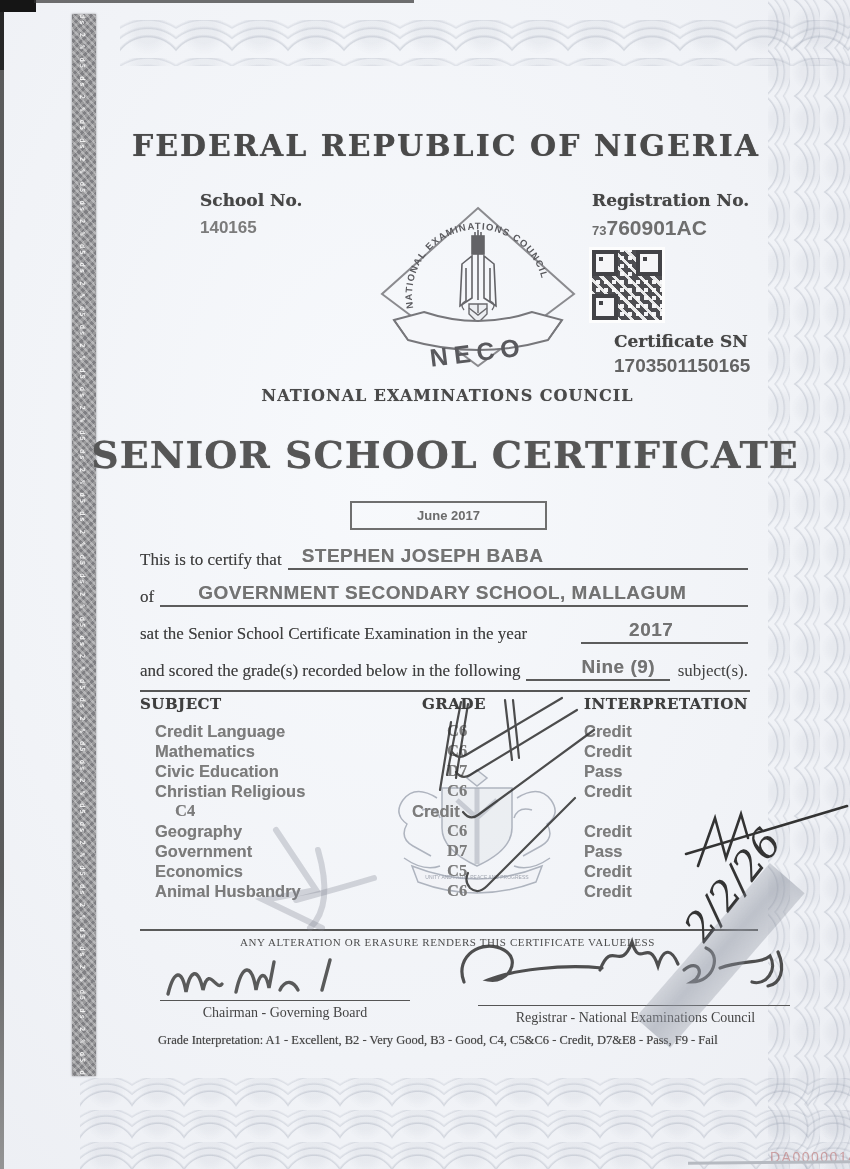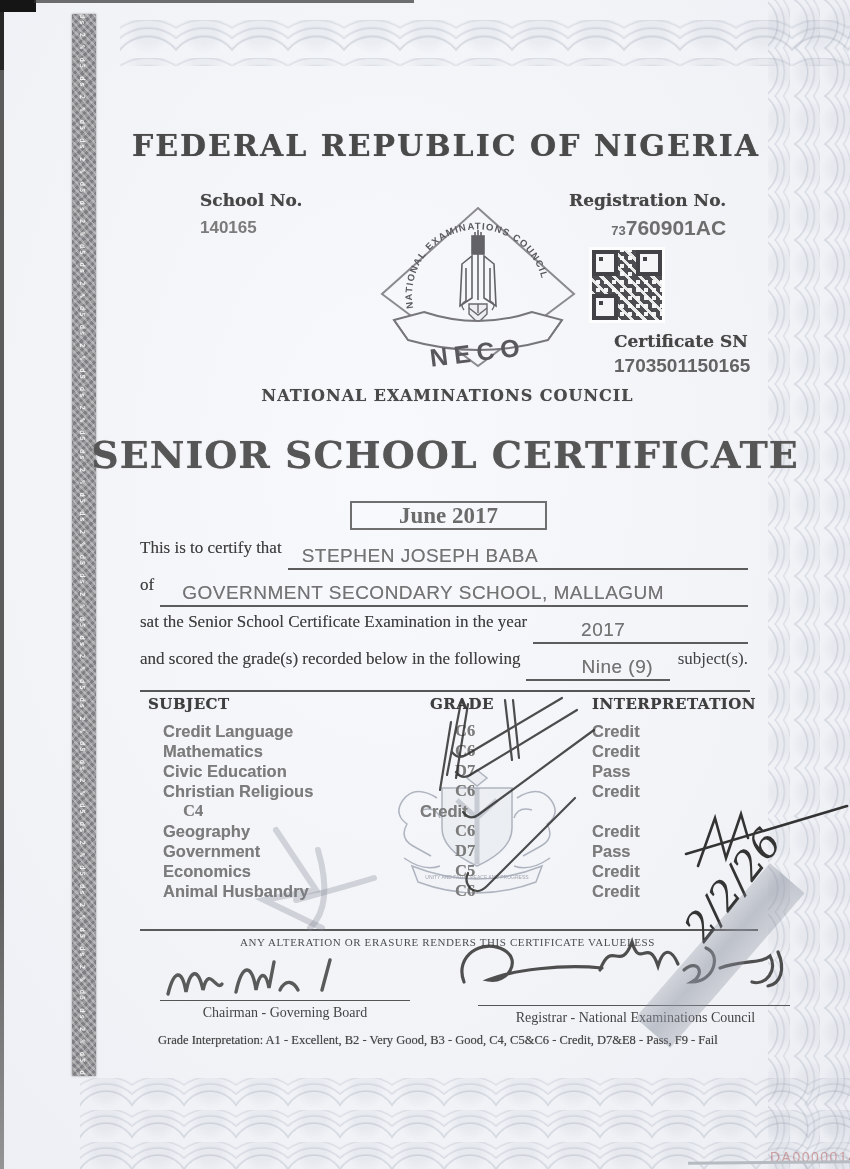--- a/index.html
+++ b/index.html
@@ -43,53 +43,53 @@
   }
   
   .print{color:#4a4a4a;text-shadow:0 0 .7px rgba(90,90,90,.7);}
   .slab{font-family:"DejaVu Serif", serif;font-weight:bold;}
   
   .country-title{position:absolute;left:95px;top:128px;width:702px;text-align:center;
     font-size:30px;letter-spacing:2px;z-index:3;}
   .id-label{font-size:17px;font-weight:bold;font-family:"DejaVu Serif",serif;color:#464646;}
   .id-value{font-family:"Liberation Sans",sans-serif;font-weight:bold;color:#7b7b7b;font-size:17px;margin-top:8px;}
   .school-block{position:absolute;left:200px;top:190px;z-index:3;}
-  .registration-block{position:absolute;left:569px;top:190px;z-index:3;}
-  .registration-block .id-value{font-size:21px;color:#6e6e6e;margin-top:6px;text-align:right;}
+  .registration-block{position:absolute;left:592px;top:190px;z-index:3;}
+  .registration-block .id-value{font-size:21px;color:#6e6e6e;margin-top:6px;}
   .reg-prefix{font-size:13px;}
   .certsn-block{position:absolute;left:614px;top:331px;z-index:3;}
   .certsn-block .id-value{font-size:19px;color:#646464;margin-top:4px;}
   
   .qr{position:absolute;left:589px;top:247px;width:76px;height:76px;z-index:3;background:#fdfdfd;padding:0;}
   .qr-inner{position:absolute;inset:3px;
     background-image:
       repeating-linear-gradient(45deg, rgba(250,250,250,.9) 0 3px, rgba(0,0,0,0) 3px 9px),
       repeating-linear-gradient(0deg, #4e4e52 0 4px, rgba(0,0,0,0) 4px 8px),
       repeating-linear-gradient(90deg, #4e4e52 0 4px, #f4f4f6 4px 8px);}
   .qr-eye{position:absolute;width:18px;height:18px;border:4px solid #434347;background:#f6f6f8;}
   .qr-eye .qr-eye-dot{position:absolute;left:3px;top:3px;width:4px;height:4px;background:#434347;}
   
   .council-line{position:absolute;left:140px;top:386px;width:615px;text-align:center;
     font-size:16px;letter-spacing:1px;z-index:3;}
   .cert-title{position:absolute;left:85px;top:432px;width:720px;text-align:center;
     font-size:38px;letter-spacing:1px;color:#565656;z-index:3;}
   .session-box{position:absolute;left:350px;top:501px;width:193px;height:25px;border:2px solid #6f6f6f;
     z-index:3;display:flex;align-items:center;justify-content:center;}
-  .session-box span{font-family:Liberation Serif, serif;font-weight:bold;font-size:23px;color:#6b6b6b;}
-  
-  .certify-row{position:absolute;left:140px;width:608px;display:flex;align-items:flex-start;z-index:3;}
+  .session-box span{font-family:Liberation Sans, sans-serif;font-weight:bold;font-size:13px;color:#6b6b6b;}
+  
+  .certify-row{position:absolute;left:140px;width:608px;display:flex;align-items:flex-end;z-index:3;}
   .certify-label{font-size:17px;color:#3f3f3f;white-space:nowrap;padding-right:6px;
     font-family:"Liberation Serif",serif;text-shadow:0 0 .6px rgba(90,90,90,.6);}
   .fill-line{flex:1;border-bottom:2px solid #5c5c5c;position:relative;height:30px;}
-  .fill-value{position:absolute;bottom:1px;font-family:"Liberation Sans",sans-serif;font-weight:normal;
+  .fill-value{position:absolute;bottom:1px;font-family:"Liberation Sans",sans-serif;font-weight:bold;
     font-size:19px;color:#737373;white-space:nowrap;letter-spacing:.5px;text-shadow:0 0 .6px rgba(120,120,120,.6);}
   .certify-suffix{font-size:17px;color:#3f3f3f;white-space:nowrap;padding-left:8px;}
   .full-rule{position:absolute;left:140px;width:610px;border-top:2px solid #565656;z-index:3;}
   
-  .results{position:absolute;left:148px;top:695px;width:618px;z-index:3;}
+  .results{position:absolute;left:140px;top:695px;width:618px;z-index:3;}
   .results-header{display:grid;grid-template-columns:272px 172px auto;margin-bottom:8px;}
   .results-header span{font-family:"DejaVu Serif",serif;font-weight:bold;font-size:15px;color:#3e3e3e;letter-spacing:.5px;}
   .results-header .h-grade{padding-left:10px;}
   .result-row{display:grid;grid-template-columns:272px 172px auto;height:20px;}
   .result-row span{font-family:"Liberation Sans",sans-serif;font-weight:bold;font-size:16.5px;
     color:#7c7c7c;text-shadow:0 0 .5px rgba(120,120,120,.5);line-height:20px;}
   .result-row .c-subject{padding-left:15px;}
   .result-row .c-grade{padding-left:35px;font-family:Liberation Serif, serif;}
   
   .coat-watermark{position:absolute;left:382px;top:758px;z-index:2;opacity:.85;}
@@ -199,24 +199,24 @@
 
   <div class="certify-row" style="top:538px;">
     <span class="certify-label">This is to certify that</span>
     <span class="fill-line">
       <span class="fill-value" style="left:14px;">STEPHEN JOSEPH BABA</span>
     </span>
   </div>
   <div class="certify-row" style="top:575px;">
     <span class="certify-label">of</span>
     <span class="fill-line">
-      <span class="fill-value" style="left:22px;">GOVERNMENT SECONDARY SCHOOL, MALLAGUM</span>
+      <span class="fill-value" style="left:38px;">GOVERNMENT SECONDARY SCHOOL, MALLAGUM</span>
     </span>
   </div>
-  <div class="certify-row" style="top:612px;">
+  <div class="certify-row" style="top:612px;gap:48px;">
     <span class="certify-label">sat the Senior School Certificate Examination in the year</span>
     <span class="fill-line">
       <span class="fill-value" style="left:48px;">2017</span>
     </span>
   </div>
   <div class="certify-row" style="top:649px;">
     <span class="certify-label">and scored the grade(s) recorded below in the following</span>
     <span class="fill-line" style="max-width:170px;">
       <span class="fill-value" style="left:55px;">Nine (9)</span>
     </span>

